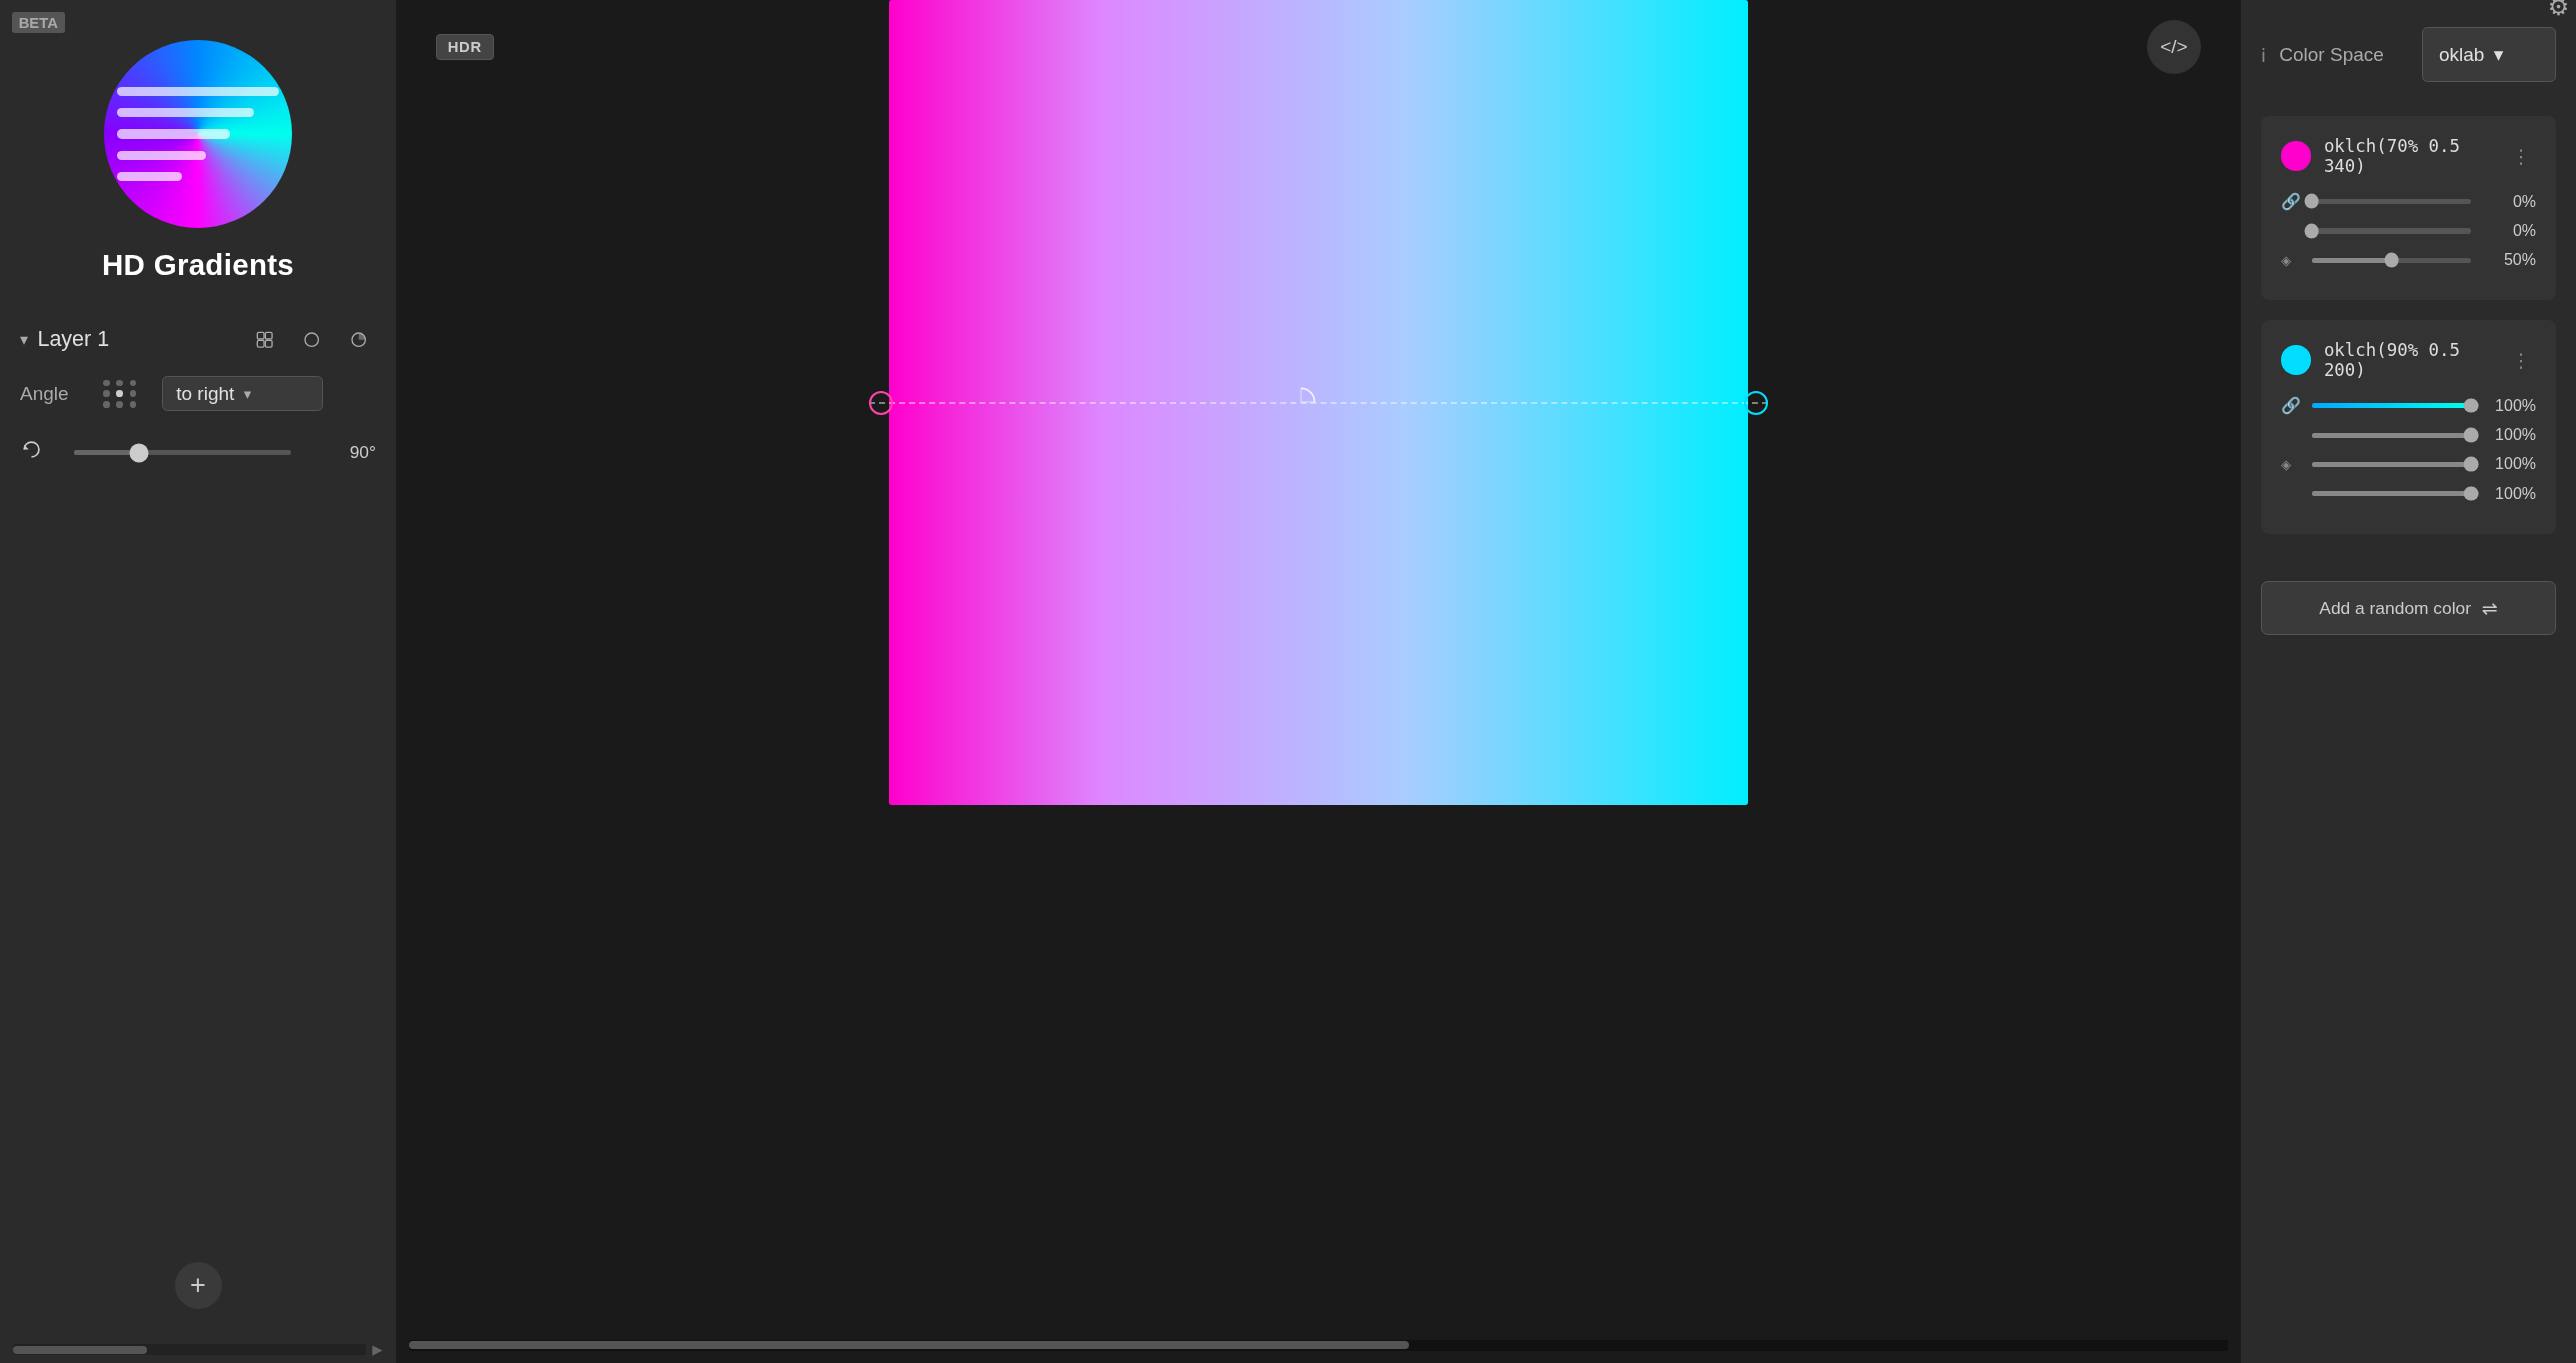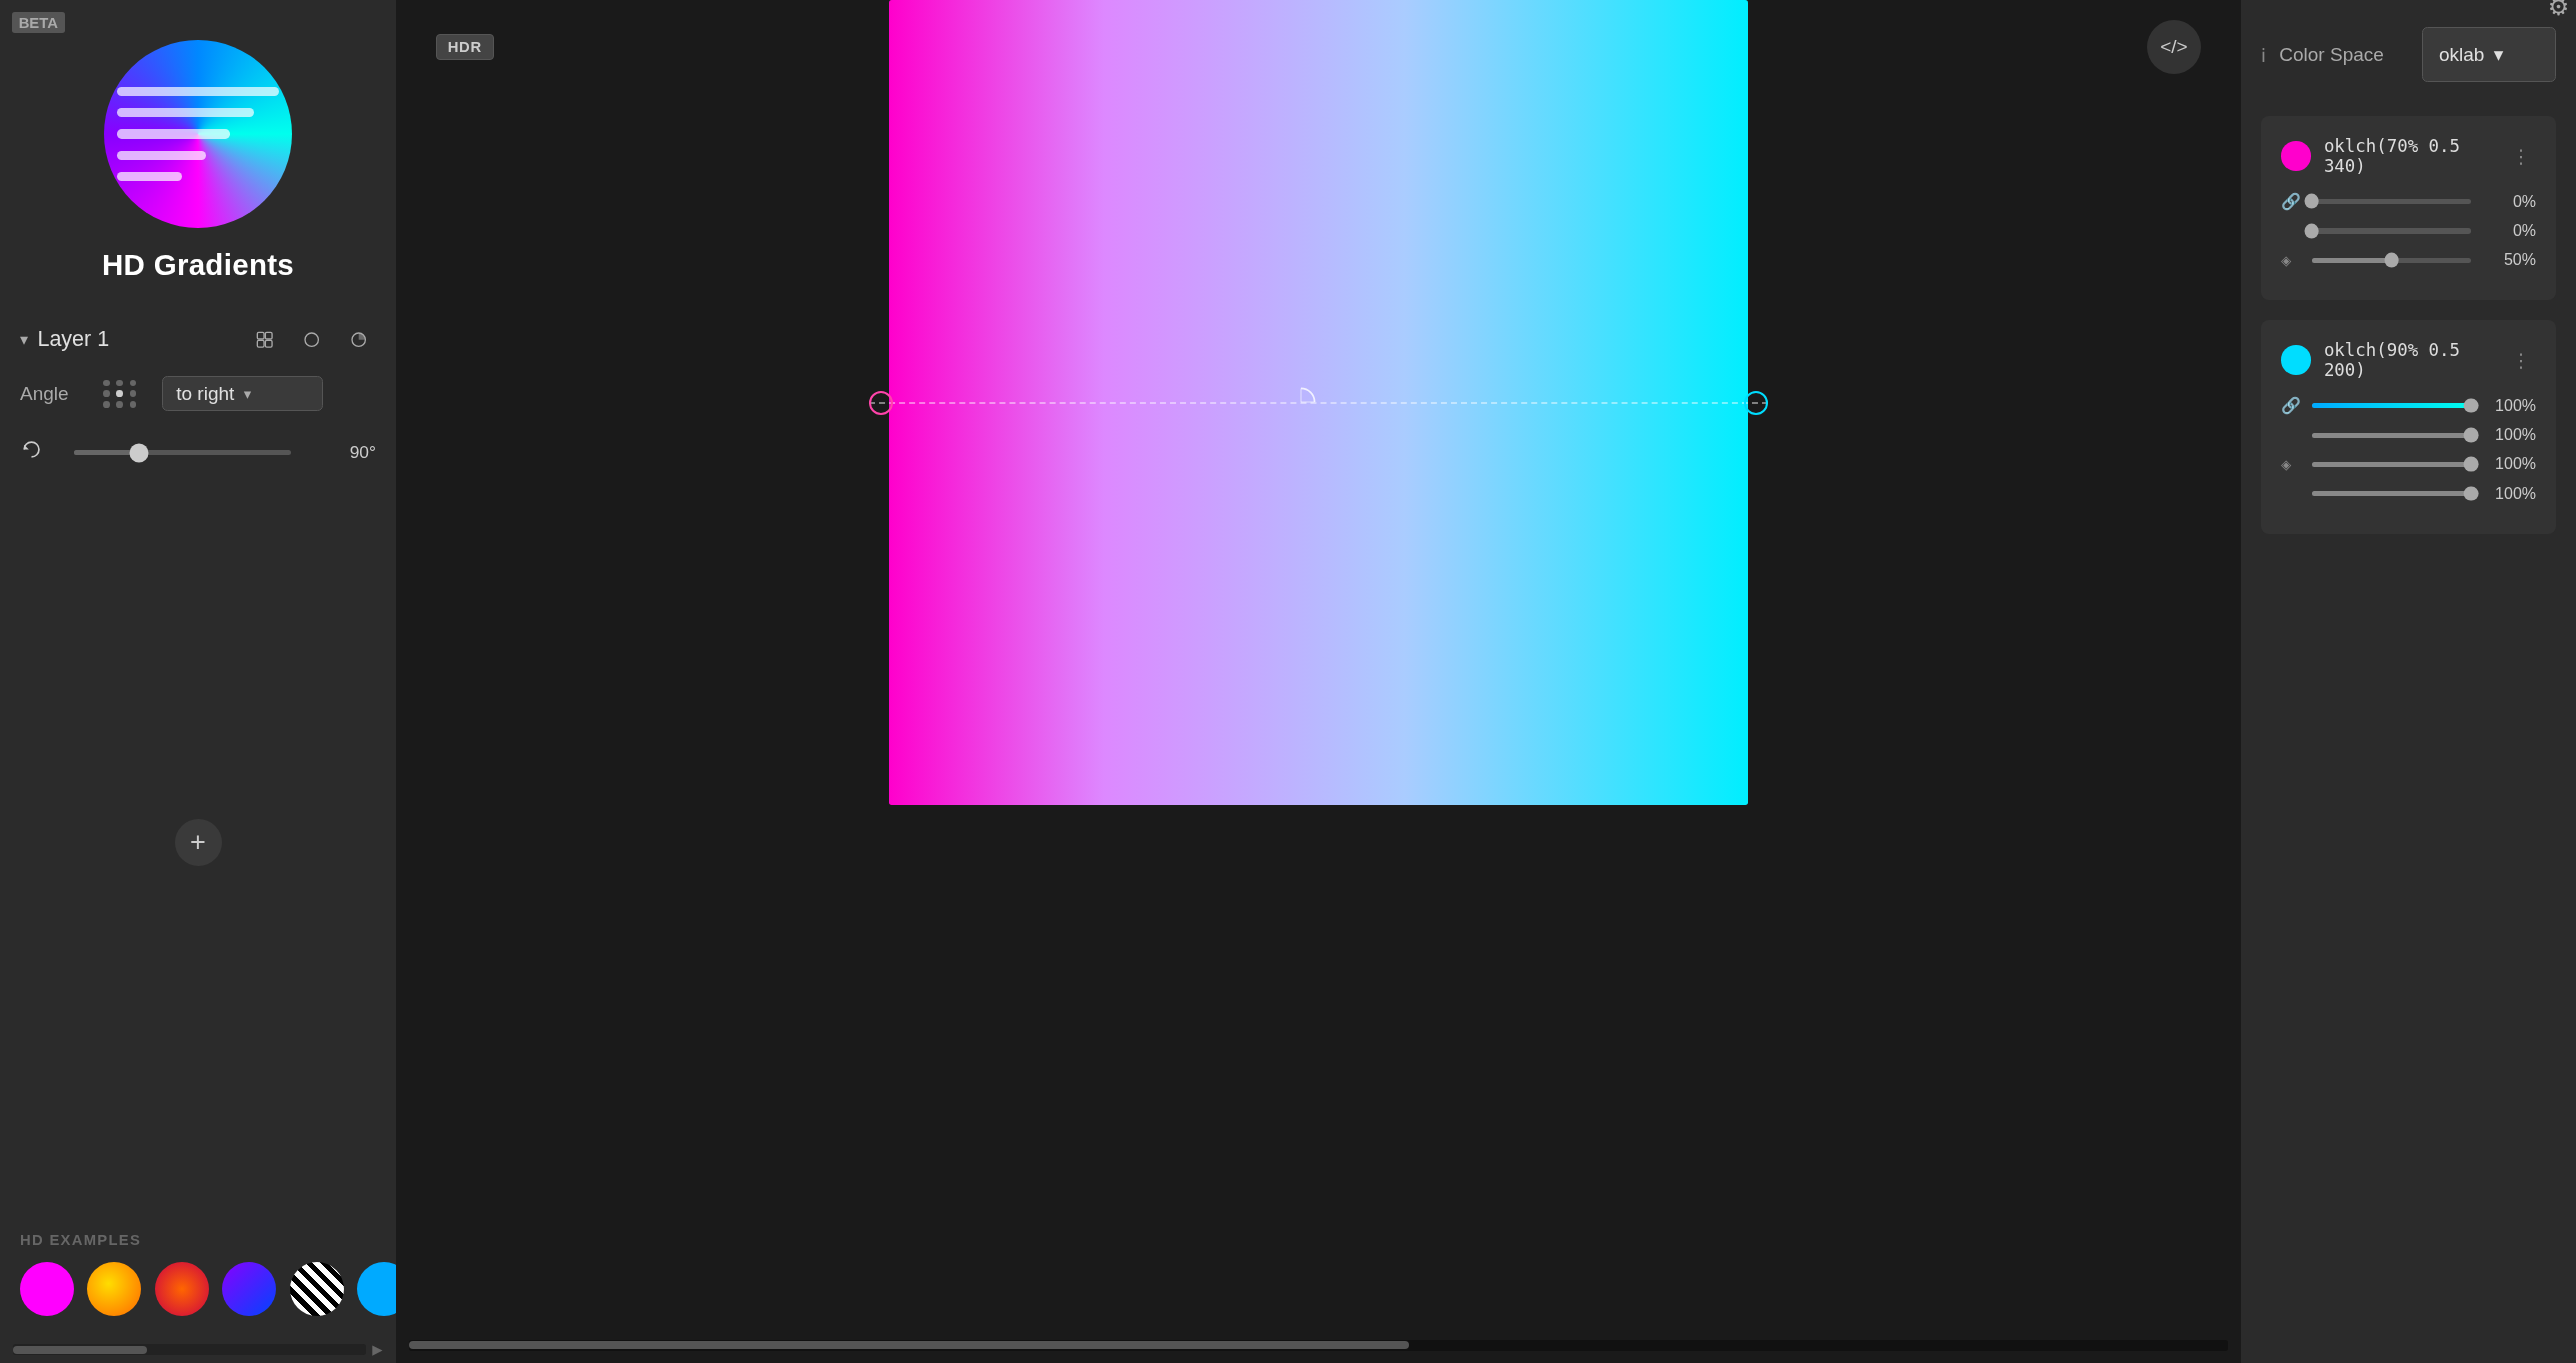--- a/index.html
+++ b/index.html
@@ -618,32 +618,20 @@
         <div class="slider-track">
           <div class="slider-fill" style="width:30%"></div>
           <div class="slider-thumb" style="left:30%"></div>
         </div>
         <span class="slider-value">90°</span>
       </div>
     </div>
 
     <button class="add-layer-btn" style="margin-top: auto; margin-bottom: 27px;">+</button>
 
-    <div class="hd-examples">
-      <div class="hd-examples-label">HD EXAMPLES</div>
-      <div class="examples-row">
-        <div class="example-swatch" style="background: #ff00ff;"></div>
-        <div class="example-swatch" style="background: radial-gradient(circle at 40% 40%, #ffdd00, #ff6600);"></div>
-        <div class="example-swatch" style="background: radial-gradient(circle, #ff6600, #cc0044);"></div>
-        <div class="example-swatch" style="background: linear-gradient(135deg, #8800ff, #0044ff);"></div>
-        <div class="example-swatch" style="background: repeating-linear-gradient(45deg, #fff 0px, #fff 5.4px, #000 5.4px, #000 10.7px);"></div>
-        <div class="example-swatch" style="background: #00aaff;"></div>
-        <div class="example-swatch" style="background: linear-gradient(180deg, #ffee00, #ffcc00); border: 0.7px solid #333;"></div>
-      </div>
-    </div>
 
     <div class="bottom-scroll-row">
       <div class="scrollbar-bottom" style="flex:1; margin: 0; border-radius:2.7px; background:#222; height:10.7px; position:relative;">
         <div class="scrollbar-thumb" style="position:absolute; top:1.3px; left:0; height:8px; width:134px; background:#555; border-radius:4px;"></div>
       </div>
       <span class="sidebar-scroll-arrow" style="margin-left:6.7px;">▶</span>
     </div>
   </div>
 
   <div class="main-area">
@@ -766,15 +754,19 @@
       <div class="slider-row">
         <span class="link-icon" style="color:transparent;">◈</span>
         <div class="color-slider-track">
           <div class="color-slider-fill" style="width:100%; background:#888;"></div>
           <div class="color-slider-thumb" style="left:100%;"></div>
         </div>
         <span class="color-slider-value">100%</span>
       </div>
     </div>
 
+    <button class="add-random-btn" style="margin-top: 27px;">
+      <span>Add a random color</span>
+      <span class="shuffle-icon">⇌</span>
+    </button>
   </div>
 </div>
 
 
 </body></html>

